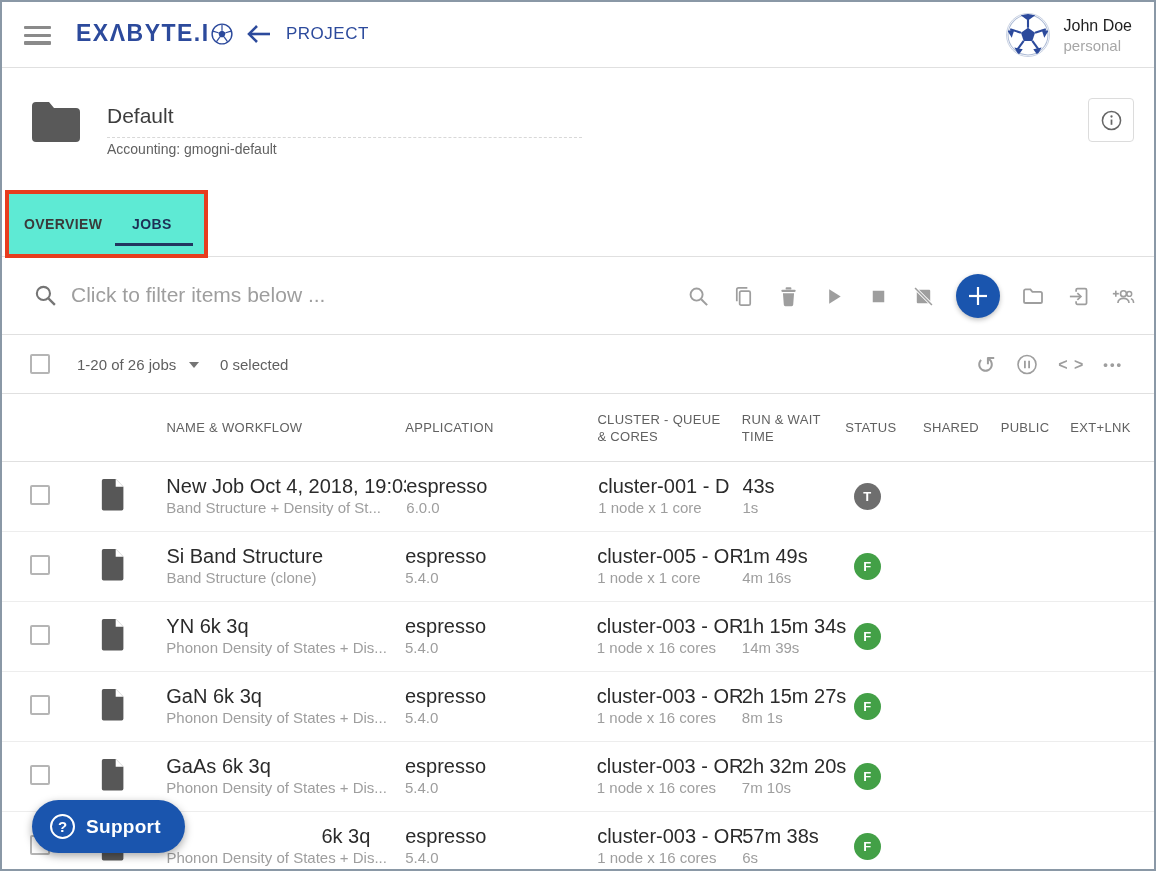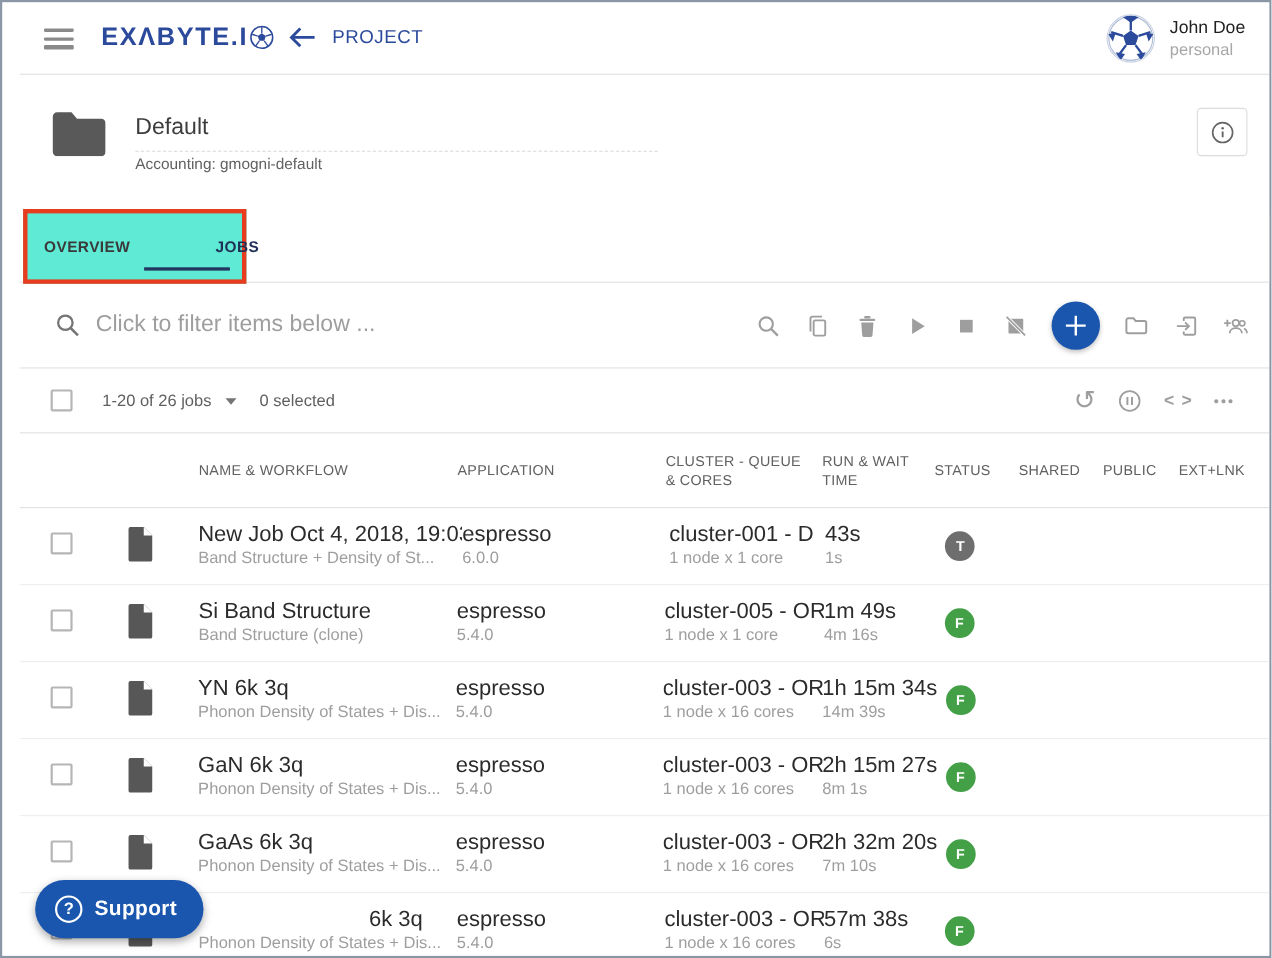--- a/index.html
+++ b/index.html
@@ -1,20 +1,20 @@
 <!DOCTYPE html>
 <html><head>
 <meta charset="utf-8">
 <style>
   * { margin:0; padding:0; box-sizing:border-box; }
   html,body { background:#e8eaed; }
   body { font-family:"Liberation Sans","DejaVu Sans",sans-serif; }
   .screen{
     position:relative; width:1156px; height:871px; background:#fff;
-    border:2px solid #8a98a6; overflow:hidden;padding-left:16px;
+    border:2px solid #8a98a6; overflow:hidden;
   }
   
   .app-header{ position:relative; height:66px; border-bottom:1px solid #e0e0e0; }
   .hamburger{ position:absolute; left:22px; top:24px; width:27px; height:19px; cursor:pointer; }
   .hamburger span{ display:block; height:3.4px; background:#8a8a8a; margin-bottom:4.2px; border-radius:1px;}
   .logo{ position:absolute; left:74px; top:18px; display:flex; align-items:center;
          font-size:23px; font-weight:bold; letter-spacing:1.5px; color:#2c4a9c; }
   .logo svg{ margin-left:1px; }
   .back-arrow{ position:absolute; left:243px; top:20px; }
   .breadcrumb{ position:absolute; left:284px; top:22px; font-size:17px; letter-spacing:.5px; color:#2c4a9c; }
@@ -30,21 +30,21 @@
                   padding-bottom:9px; border-bottom:1px dashed #d8d8d8; }
   .project-sub{ position:absolute; left:105px; top:73px; font-size:14px; color:#616161; }
   .info-btn{ position:absolute; right:20px; top:30px; width:46px; height:44px; border:1px solid #dcdcdc;
              border-radius:4px; background:#fff; display:flex; align-items:center; justify-content:center; cursor:pointer; }
   
   .tabs-row{ position:relative; height:61px; border-bottom:1px solid #e0e0e0; background:#fff; }
   .tabs-highlight{ position:absolute; left:3px; top:-6px; width:203px; height:68px;
                    border:4px solid #e73c1e; background:#5eead4; z-index:3; }
   .tab{ position:absolute; top:22px; font-size:14px; font-weight:bold; letter-spacing:.4px; cursor:pointer; }
   .tab-overview{ left:15px; color:#3a3a3a; }
-  .tab-jobs{ left:123px; color:#1d2f55;margin-left:48px; }
+  .tab-jobs{ left:123px; color:#1d2f55; }
   .tab-underline{ position:absolute; left:106px; bottom:8px; width:78px; height:3.5px; background:#22365f; }
   
   .filter-row{ position:relative; height:78px; border-bottom:1px solid #e0e0e0; }
   .filter-search-icon{ position:absolute; left:31px; top:26px; }
   .filter-input{ position:absolute; left:69px; top:18px; width:560px; height:40px; border:none; outline:none;
                  font-size:21px; color:#424242; font-family:inherit; }
   .filter-input::placeholder{ color:#9e9e9e; opacity:1; }
   .filter-actions{ position:absolute; right:19px; top:0; height:78px; display:flex; align-items:center; gap:21px; }
   .icon-btn{ width:24px; height:24px; display:flex; align-items:center; justify-content:center; cursor:pointer; background:none; border:none; padding:0;}
   .fab{ width:44px; height:44px; border-radius:50%; background:#1a55ae; border:none; display:flex; align-items:center;

